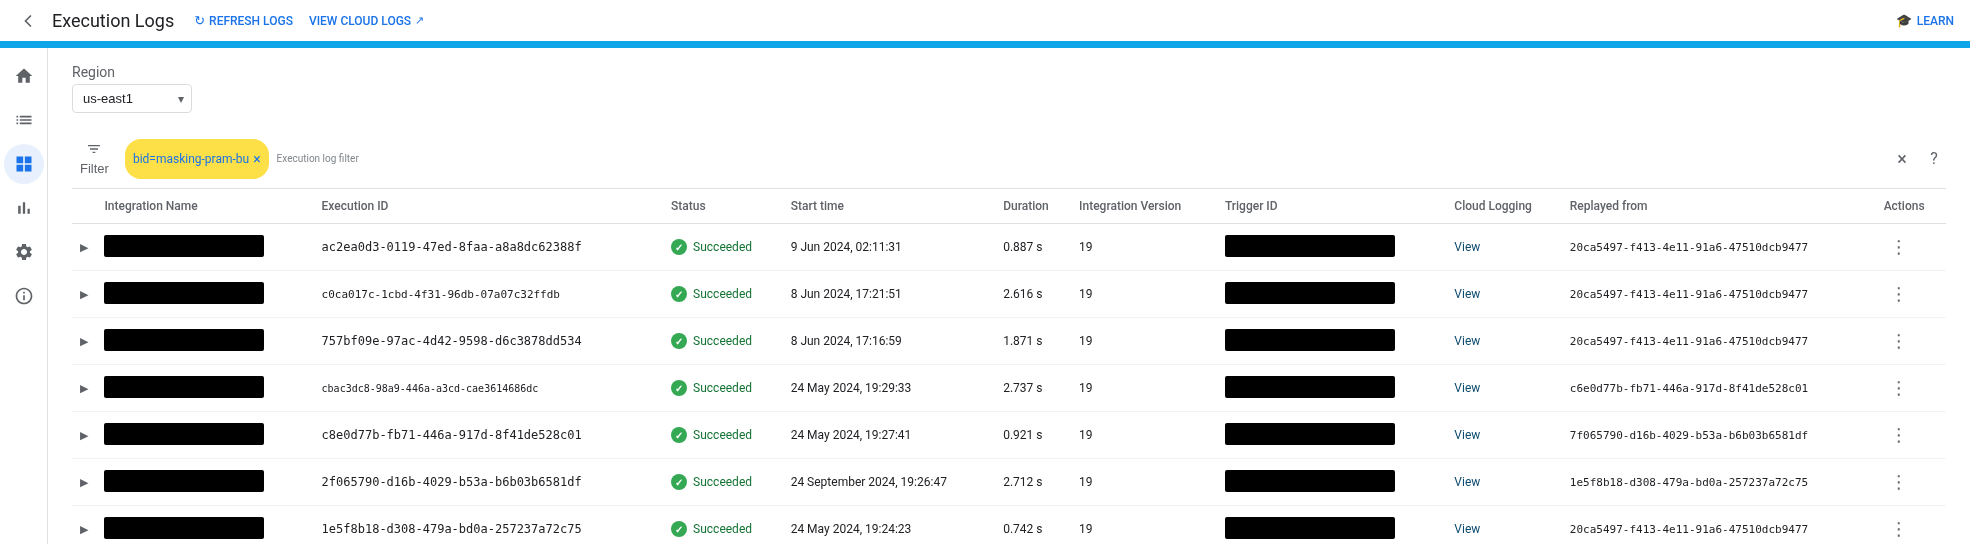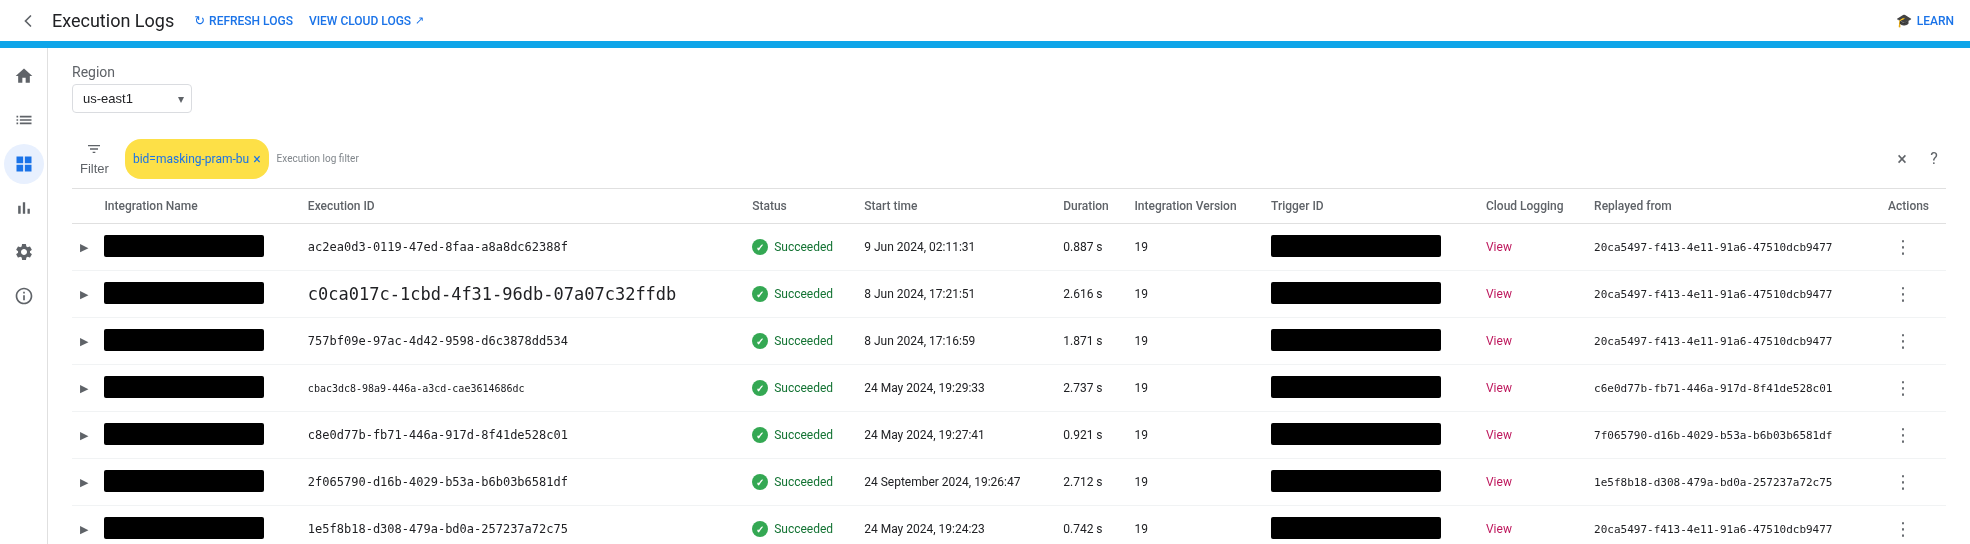--- a/index.html
+++ b/index.html
@@ -219,21 +219,21 @@
       font-size: 10px;
       font-weight: bold;
     }
     .trigger-black-block {
       width: 170px; height: 22px;
       background: #000;
       border-radius: 2px;
       display: inline-block;
     }
     .view-link {
-      color: #be185d;
+      color: #0c4a6e;
       text-decoration: none;
       font-size: 12px;
       cursor: pointer;
     }
     .actions-btn {
       color: #5f6368;
       cursor: pointer;
       font-size: 18px;
       background: none; border: none;
       padding: 2px 6px;
@@ -365,21 +365,21 @@
               <td>0.887 s</td>
               <td>19</td>
               <td><span class="trigger-black-block"></span></td>
               <td><a class="view-link">View</a></td>
               <td style="font-family: monospace; font-size: 11px;">20ca5497-f413-4e11-91a6-47510dcb9477</td>
               <td><button class="actions-btn">⋮</button></td>
             </tr>
             <tr>
               <td><span style="color:#5f6368;font-size:11px;">▶</span></td>
               <td><span class="black-block"></span></td>
-              <td style="font-family: monospace; font-size: 17px;">c0ca017c-1cbd-4f31-96db-07a07c32ffdb</td>
+              <td style="font-family: monospace; font-size: 11px;">c0ca017c-1cbd-4f31-96db-07a07c32ffdb</td>
               <td>
                 <div class="status-success">
                   <span class="status-dot"></span>
                   <span>Succeeded</span>
                 </div>
               </td>
               <td>8 Jun 2024, 17:21:51</td>
               <td>2.616 s</td>
               <td>19</td>
               <td><span class="trigger-black-block"></span></td>

